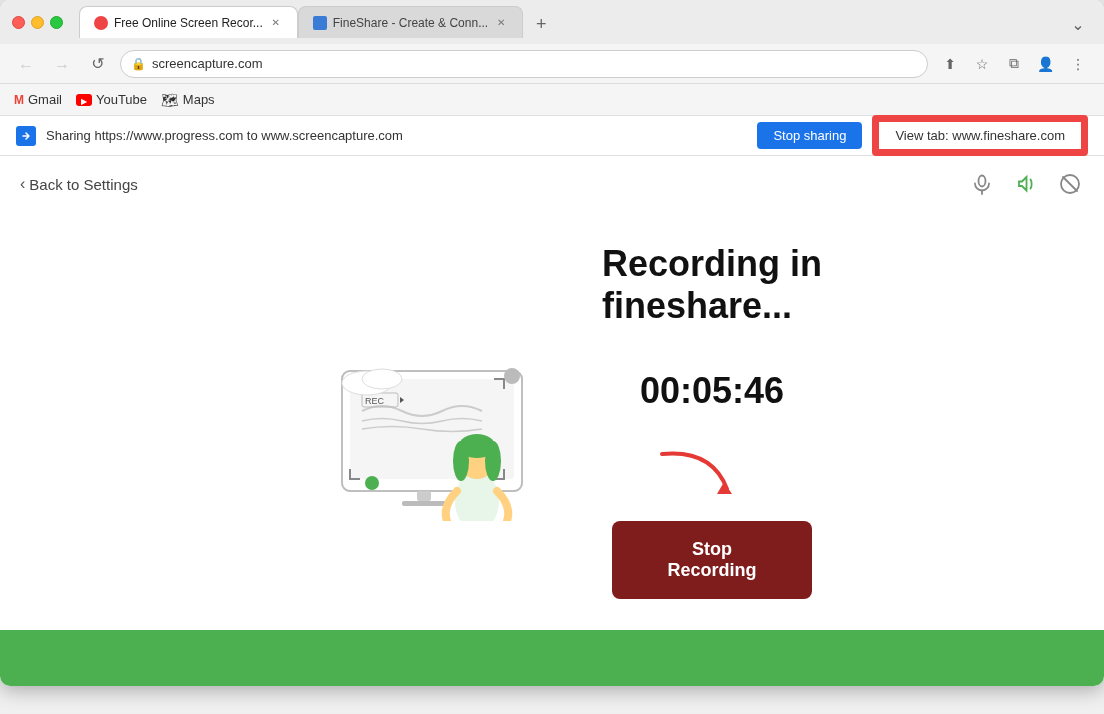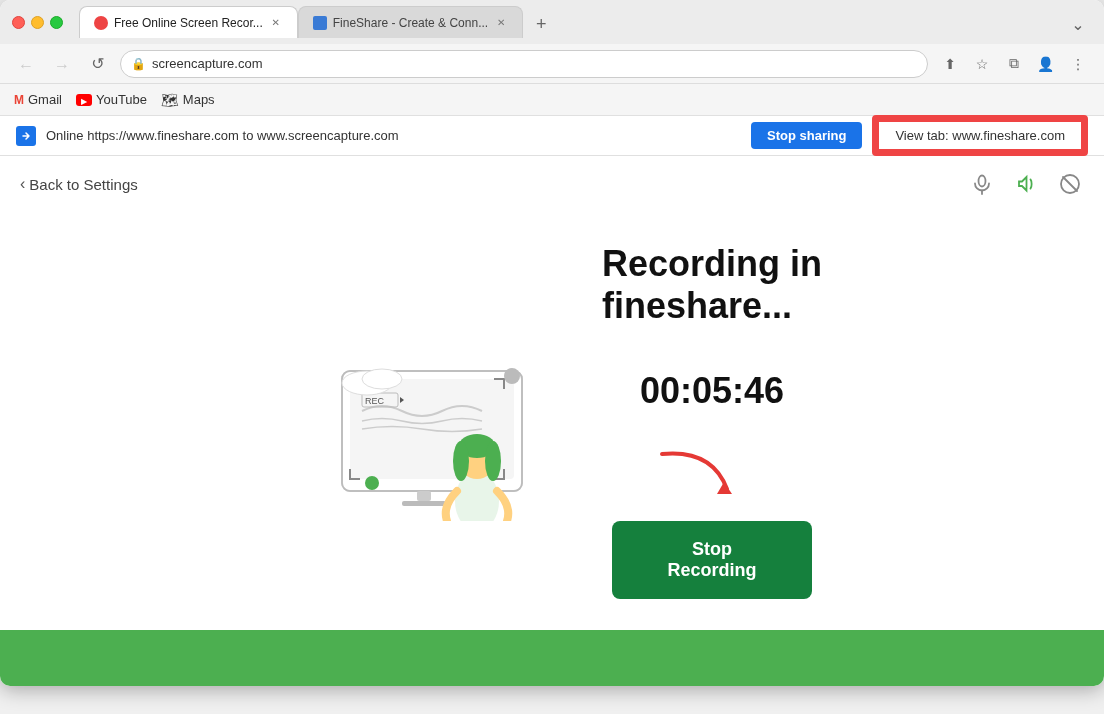--- a/index.html
+++ b/index.html
@@ -37,21 +37,21 @@
     .addr-action-btn { width: 28px; height: 28px; display: flex; align-items: center; justify-content: center; color: #666; cursor: pointer; border-radius: 50%; font-size: 14px; }
 
     
     .bookmarks-bar { background: #f5f5f5; height: 32px; display: flex; align-items: center; padding: 0 14px; gap: 14px; border-bottom: 1px solid #e0e0e0; flex-shrink: 0; }
     .bookmark-item { display: flex; align-items: center; gap: 4px; font-size: 13px; color: #333; cursor: pointer; }
 
     
     .sharing-bar { background: #fff; height: 40px; display: flex; align-items: center; padding: 0 16px; gap: 10px; border-bottom: 1px solid #e0e0e0; flex-shrink: 0; }
     .sharing-icon { width: 20px; height: 20px; background: #1a73e8; border-radius: 3px; display: flex; align-items: center; justify-content: center; }
     .sharing-text { font-size: 13px; color: #333; flex: 1; }
-    .stop-sharing-btn { background: #1a73e8; color: #fff; border: none; padding: 6px 16px; border-radius: 4px; font-size: 13px; cursor: pointer; font-weight: 700; }
+    .stop-sharing-btn { background: #1a73e8; color: #fff; border: none; padding: 6px 16px; border-radius: 4px; font-size: 13px; cursor: pointer; font-weight: 400; }
     .view-tab-btn { border: 7px solid #ef4444; background: #fff; color: #333; padding: 6px 16px; border-radius: 4px; font-size: 13px; cursor: pointer; }
 
     
     .page-content { flex: 1; background: #fff; display: flex; flex-direction: column; overflow: hidden; }
 
     
     .page-toolbar { display: flex; align-items: center; padding: 14px 20px; border-bottom: none; }
     .back-link { display: flex; align-items: center; gap: 4px; font-size: 15px; color: #444; cursor: pointer; text-decoration: none; }
     .back-chevron { font-size: 16px; color: #555; }
     .toolbar-right-icons { margin-left: auto; display: flex; gap: 16px; align-items: center; }
@@ -60,21 +60,21 @@
     
     .recording-area { flex: 1; display: flex; align-items: center; justify-content: center; gap: 60px; padding: 20px; }
 
     
     .illustration { width: 260px; height: 200px; position: relative; flex-shrink: 0; }
 
     
     .recording-info { display: flex; flex-direction: column; gap: 32px; align-items: center; }
     .recording-title { font-size: 36px; font-weight: 800; color: #111; line-height: 1.15; }
     .recording-timer { font-size: 36px; font-weight: 800; color: #111; margin-top: 12px; }
-    .stop-recording-btn { background: #15803d; color: #fff; border: none; padding: 18px 36px; border-radius: 8px; font-size: 18px; font-weight: 600; cursor: pointer; display: flex; align-items: center; justify-content: center; width: 200px; position: relative; }
+    .stop-recording-btn { background: #7f1d1d; color: #fff; border: none; padding: 18px 36px; border-radius: 8px; font-size: 18px; font-weight: 600; cursor: pointer; display: flex; align-items: center; justify-content: center; width: 200px; position: relative; }
 
     
     .arrow-container { position: relative; margin-bottom: -10px; display: flex; justify-content: flex-end; padding-right: 30px; }
 
     
     .bottom-bar { height: 56px; background: #4caf50; flex-shrink: 0; }
 
     
     .illus-svg { width: 100%; height: 100%; }
   </style>
@@ -139,21 +139,21 @@
     </div>
   </div>
 
   <div class="sharing-bar">
     <div class="sharing-icon">
       <svg width="14" height="14" viewBox="0 0 14 14" fill="none">
         <rect width="14" height="14" rx="2" fill="#1a73e8"></rect>
         <path d="M4 7h6M7 4l3 3-3 3" stroke="white" stroke-width="1.5" stroke-linecap="round" stroke-linejoin="round"></path>
       </svg>
     </div>
-    <span class="sharing-text">Online https://www.fineshare.com to www.screencapture.com</span>
+    <span class="sharing-text">Sharing https://www.progress.com to www.screencapture.com</span>
     <button class="stop-sharing-btn">Stop sharing</button>
     <button class="view-tab-btn">View tab: www.fineshare.com</button>
   </div>
 
   <div class="page-content">
 
     <div class="page-toolbar">
       <a class="back-link" href="#">
         <span class="back-chevron">‹</span>
         <span>Back to Settings</span>

